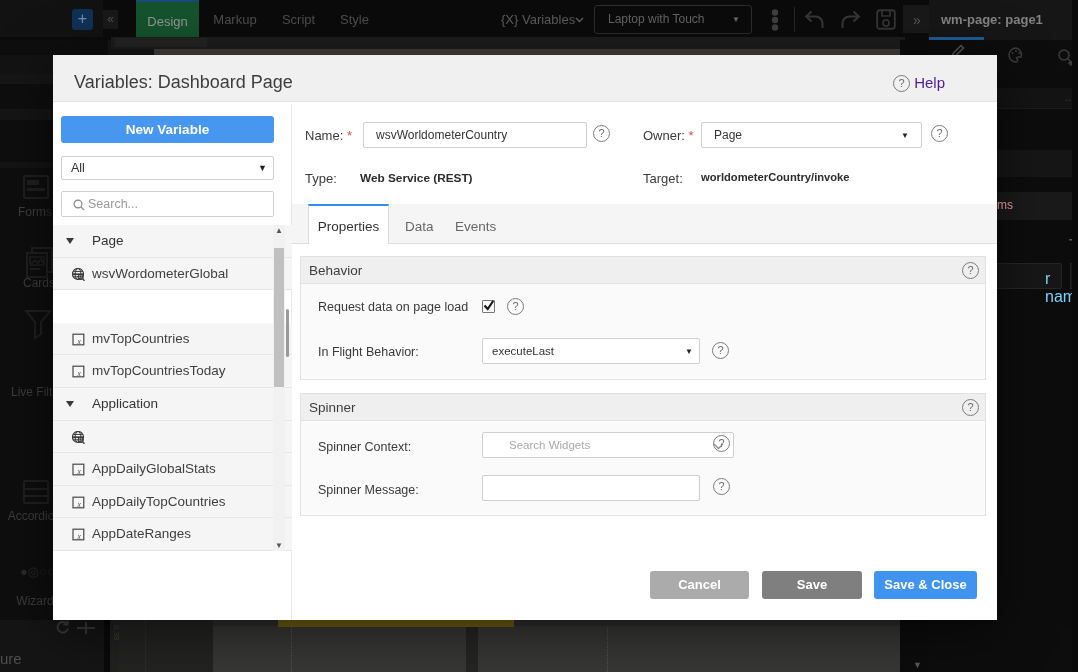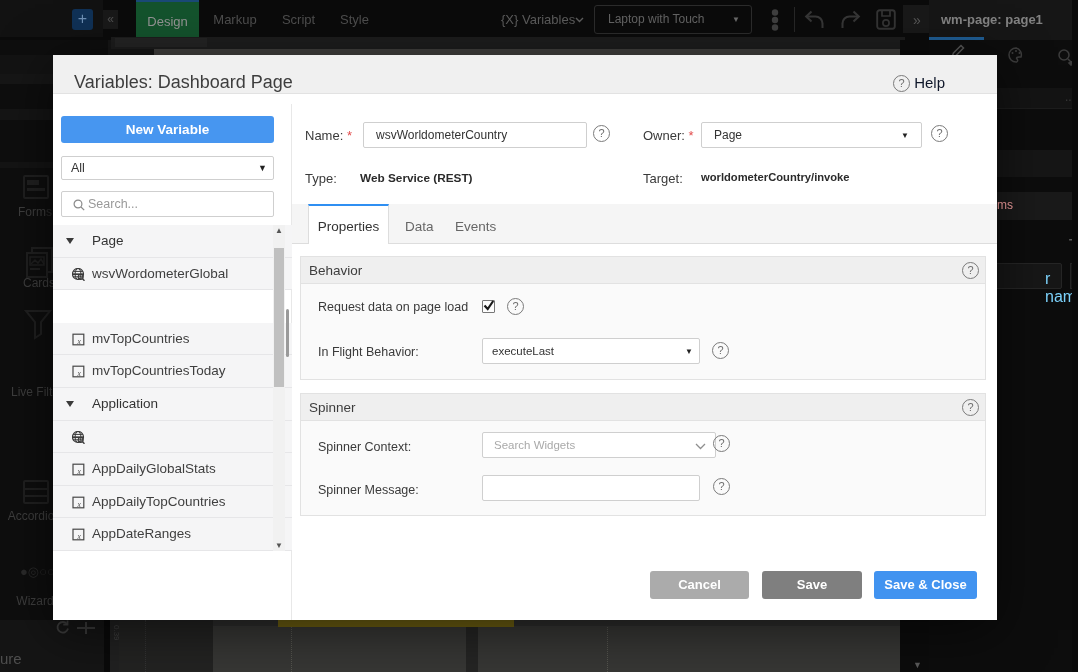--- a/index.html
+++ b/index.html
@@ -19,23 +19,23 @@
   .rp { position:absolute; left:929px; top:0; width:149px; height:672px; background:#0d0d0d; }
 
   .sidebar { position:absolute; left:0; top:40px; width:128px; height:632px; background:#0e0e0e; }
   .midcol { position:absolute; left:108px; top:40px; width:105px; height:632px; background:#161616; }
   .canvas { position:absolute; left:213px; top:40px; width:687px; height:632px; background:#2e2e2d; }
 
   .sb-item { position:absolute; width:70px; text-align:center; color:#3e3e3e; font-size:12px; }
 
   
   .modal { position:absolute; left:53px; top:55px; width:944px; height:565px; background:#ffffff; box-shadow:0 10px 50px rgba(0,0,0,.55); }
-  .mhead { position:absolute; left:0; top:0; width:944px; height:39px; background:#f0f0f0; border-bottom:1px solid #e2e2e2; }
+  .mhead { position:absolute; left:0; top:0; width:944px; height:47px; background:#f0f0f0; border-bottom:1px solid #e2e2e2; }
   .mtitle { position:absolute; left:21px; top:17px; font-size:18px; color:#3d3d3d; }
-  .help { position:absolute; right:52px; top:19px; font-size:15px; color:#0f172a; }
+  .help { position:absolute; right:52px; top:19px; font-size:15px; color:#4c1d95; }
   .qm { display:inline-block; width:17px; height:17px; border:1px solid #7b7b7b; border-radius:50%; color:#6e6e6e; font-size:11px; text-align:center; line-height:15px; background:transparent; }
   .qm.abs { position:absolute; }
 
   
   .mleft { position:absolute; left:0; top:49px; width:239px; height:516px; background:#fff; border-right:1px solid #e8e8e8; }
   .btn-new { position:absolute; left:8px; top:12px; width:213px; height:27px; background:#4796f0; border-radius:3px; color:#fff; font-weight:bold; font-size:13.5px; text-align:center; line-height:27px; }
   .sel-all { position:absolute; left:8px; top:52px; width:213px; height:24px; border:1px solid #cfcfcf; border-radius:2px; font-size:12.5px; color:#333; line-height:22px; padding-left:9px; background:#fff; }
   .search { position:absolute; left:8px; top:87px; width:213px; height:26px; border:1px solid #cfcfcf; border-radius:2px; font-size:12.5px; color:#999; line-height:24px; padding-left:26px; background:#fff; }
   .vlist { position:absolute; left:0; top:121px; width:239px; height:326px; }
   .vrow { position:absolute; left:0; width:239px; height:32.6px; background:#f5f5f6; border-bottom:1px solid #e6e6e8; font-size:13.5px; color:#3f3f3f; line-height:32px; }
@@ -315,21 +315,21 @@
         <span class="qm abs" style="left:206px; top:41px;">?</span>
         <div class="lbl" style="left:17px; top:88px; font-size:12.5px;">In Flight Behavior:</div>
         <div class="inp" style="left:181px; top:81px; width:218px; height:26px; line-height:24px; padding-left:9px; font-size:11.5px;">executeLast<span class="ddarrow" style="right:6px; top:9px;">▼</span></div>
         <span class="qm abs" style="left:411px; top:85px;">?</span>
       </div>
 
       <div class="card" style="top:289px; height:123px;">
         <div class="cardhead">Spinner</div>
         <span class="qm abs" style="right:6px; top:5px;">?</span>
         <div class="lbl" style="left:17px; top:46px; font-size:12.5px;">Spinner Context:</div>
-        <div class="inp" style="left:181px; top:38px; width:234px; height:26px; line-height:24px; padding-left:11px; font-size:11.5px; color:#a9a9a9;">Search Widgets<svg class="abs" style="right:9px; top:10px;" width="11" height="7" viewBox="0 0 11 7">
+        <div class="inp" style="left:181px; top:38px; width:252px; height:26px; line-height:24px; padding-left:26px; font-size:11.5px; color:#a9a9a9;">Search Widgets<svg class="abs" style="right:9px; top:10px;" width="11" height="7" viewBox="0 0 11 7">
               <path d="M1 1 L5.5 5.5 L10 1" stroke="#8f8f8f" stroke-width="1.3" fill="none"></path>
             </svg></div>
         <span class="qm abs" style="left:412px; top:41px;">?</span>
         <div class="lbl" style="left:17px; top:89px; font-size:12.5px;">Spinner Message:</div>
         <div class="inp" style="left:181px; top:81px; width:218px; height:26px;"></div>
         <span class="qm abs" style="left:412px; top:84px;">?</span>
       </div>
     </div>
     <div class="mbtn" style="left:597px; width:99px; background:#ababab;">Cancel</div>
     <div class="mbtn" style="left:709px; width:100px; background:#7f7f7f;">Save</div>

